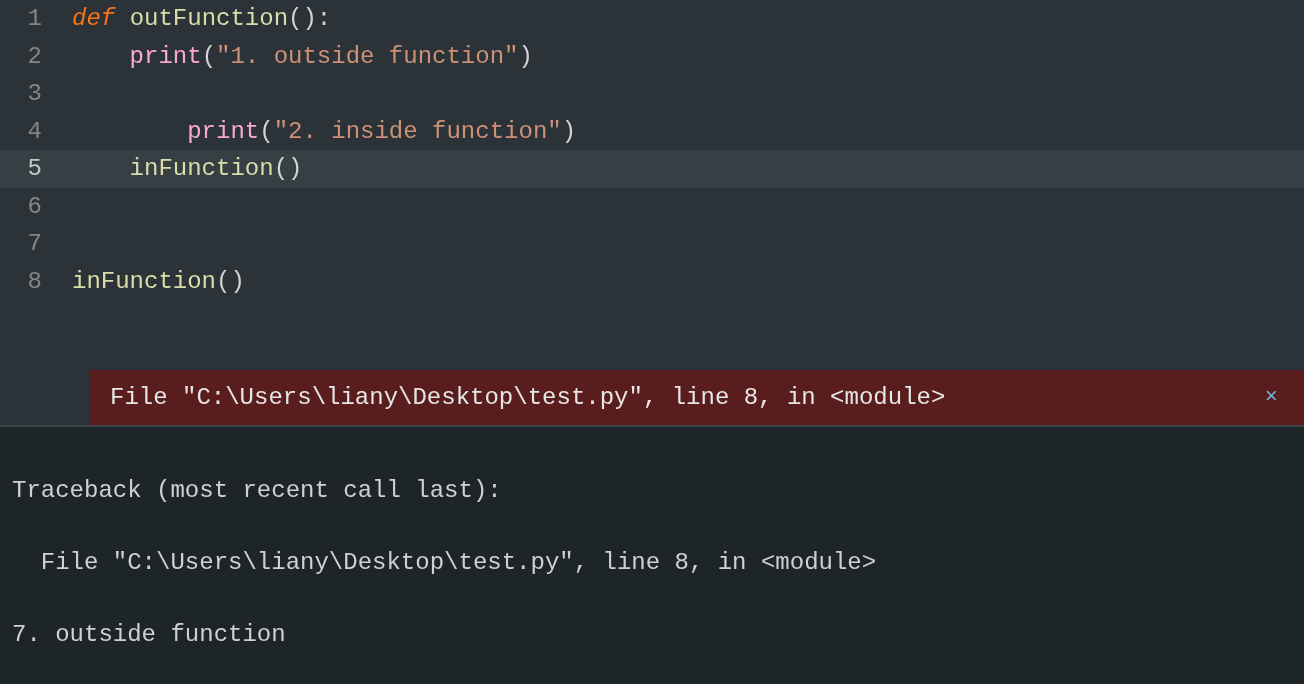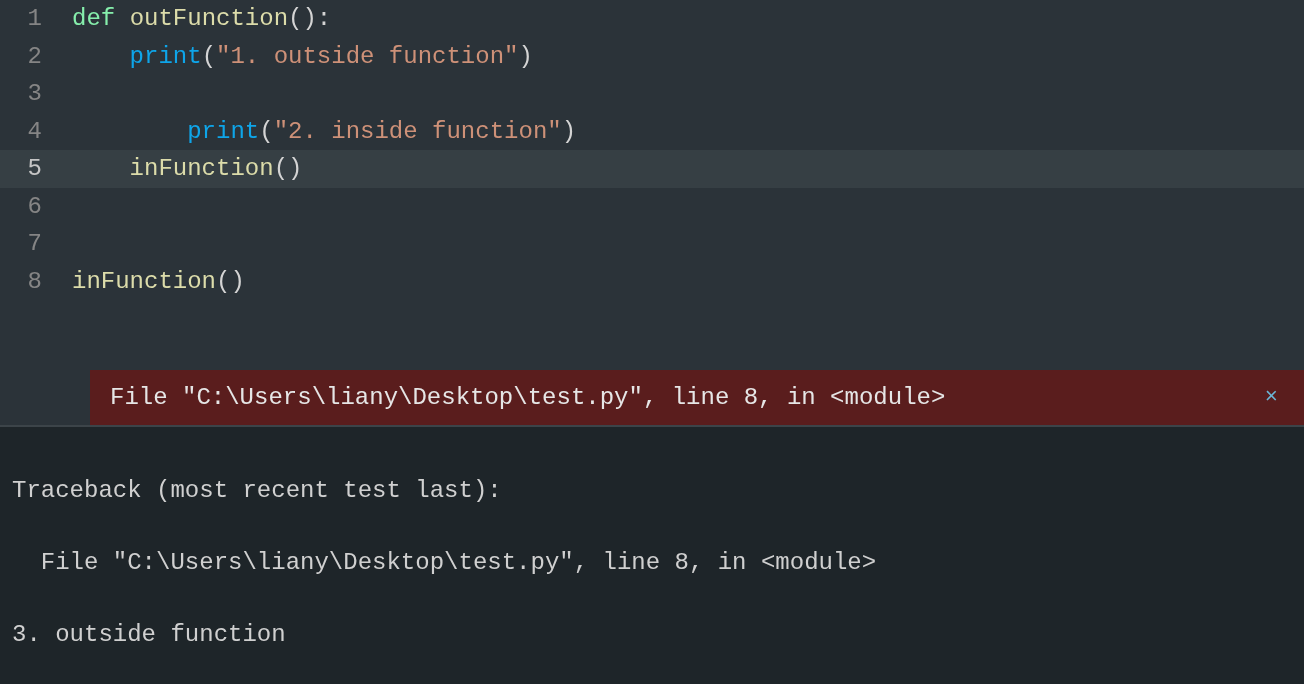--- a/index.html
+++ b/index.html
@@ -43,27 +43,28 @@
     }
     .code-content {
       flex: 1;
       white-space: pre;
       padding-left: 12px;
     }
     .code-line.current {
       background: #363f44;
     }
     .keyword {
-      color: #86efac;
+      color: #f97316;
+      font-style: italic;
     }
     .funcname {
       color: #dcdcaa;
     }
     .builtin {
-      color: #0ea5e9;
+      color: #f9a8d4;
     }
     .string {
       color: #ce9178;
     }
     .paren {
       color: #d4d4d4;
     }
     .callname {
       color: #dcdcaa;
     }
@@ -141,19 +142,19 @@
 
   </div>
 
   <div class="error-banner">
     <span>File "C:\Users\liany\Desktop\test.py", line 8, in &lt;module&gt;</span>
     <span class="error-close">×</span>
   </div>
 </div>
 
 <div class="terminal-area">
-<div>Traceback (most recent test last):</div>
+<div>Traceback (most recent call last):</div>
 <div>  File "C:\Users\liany\Desktop\test.py", line 8, in &lt;module&gt;</div>
-<div>3. outside function</div>
+<div>7. outside function</div>
 
 
 
 </div>
 
 </body></html>

